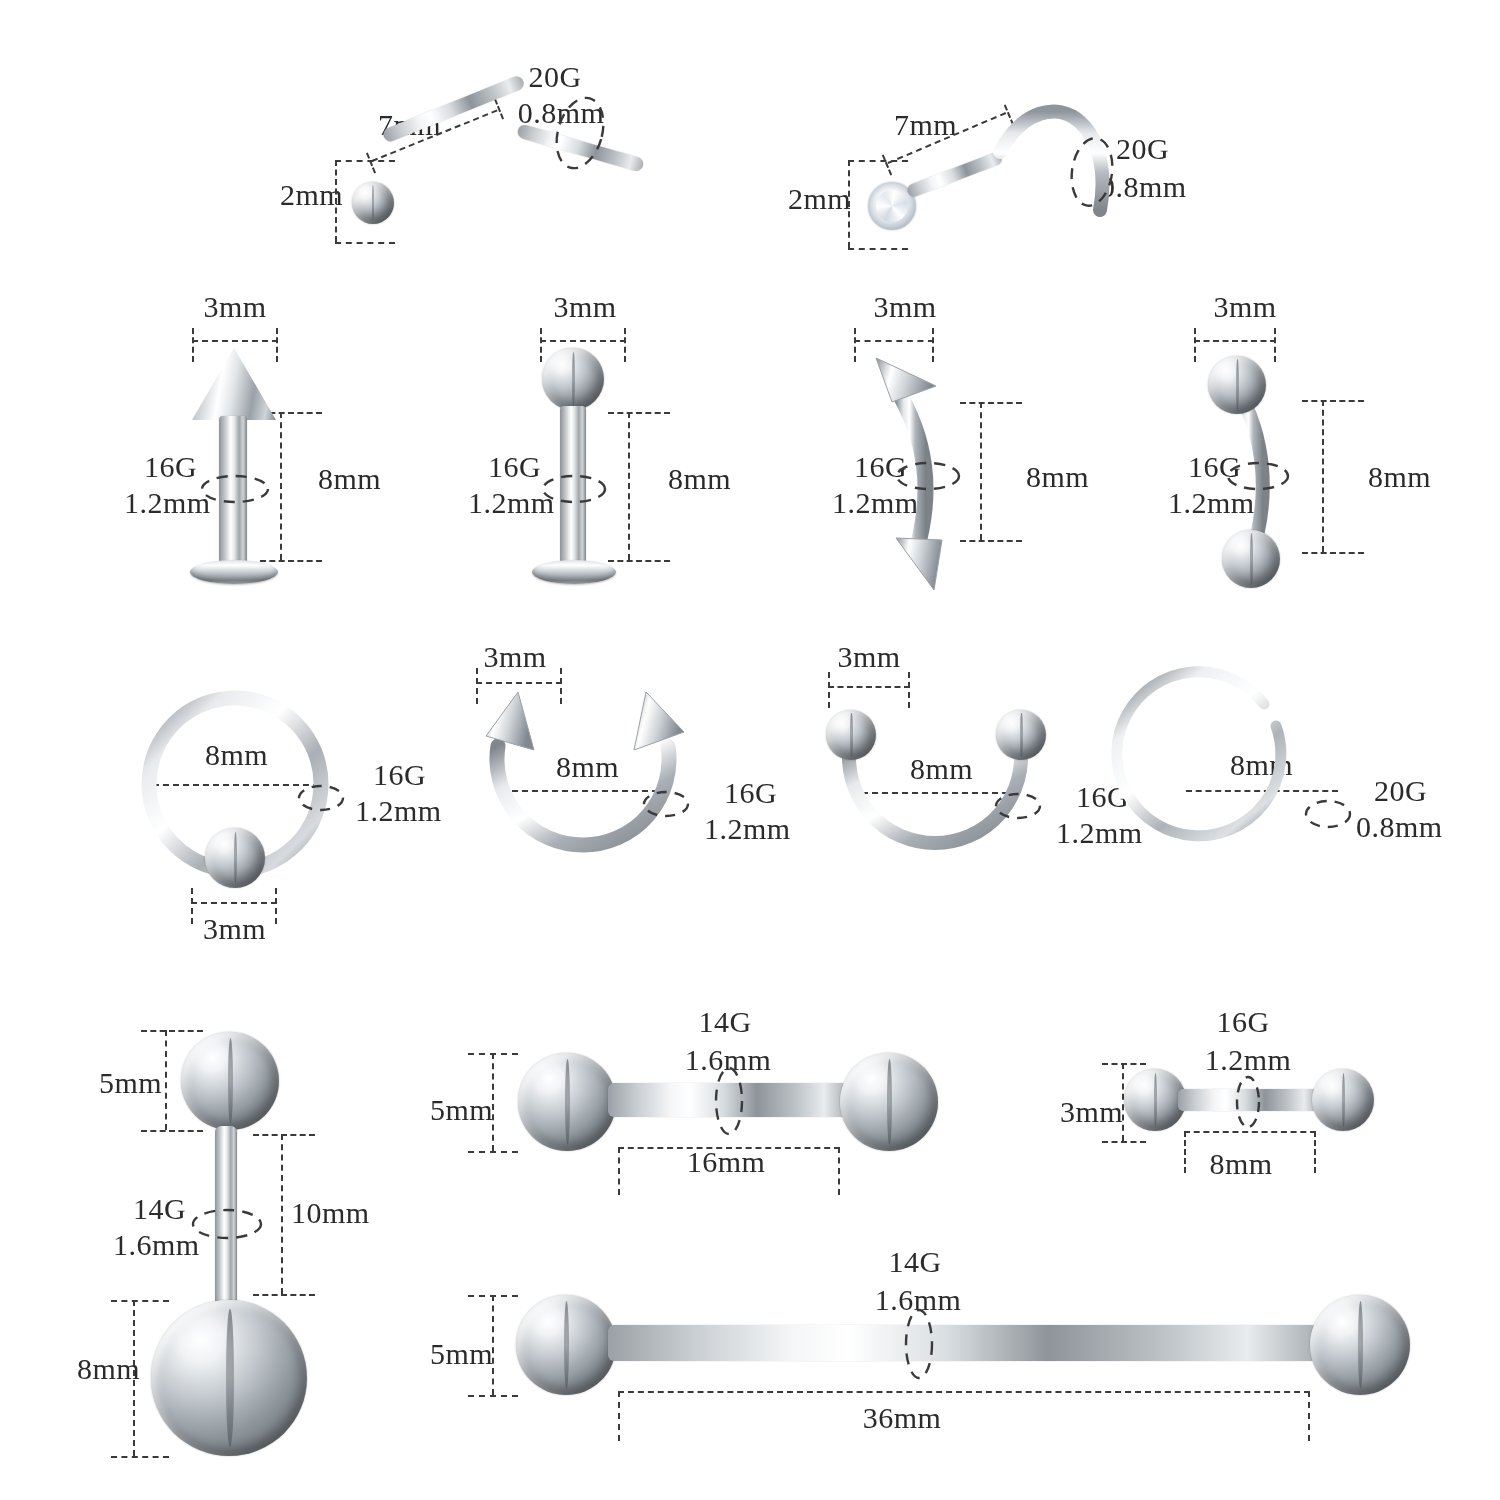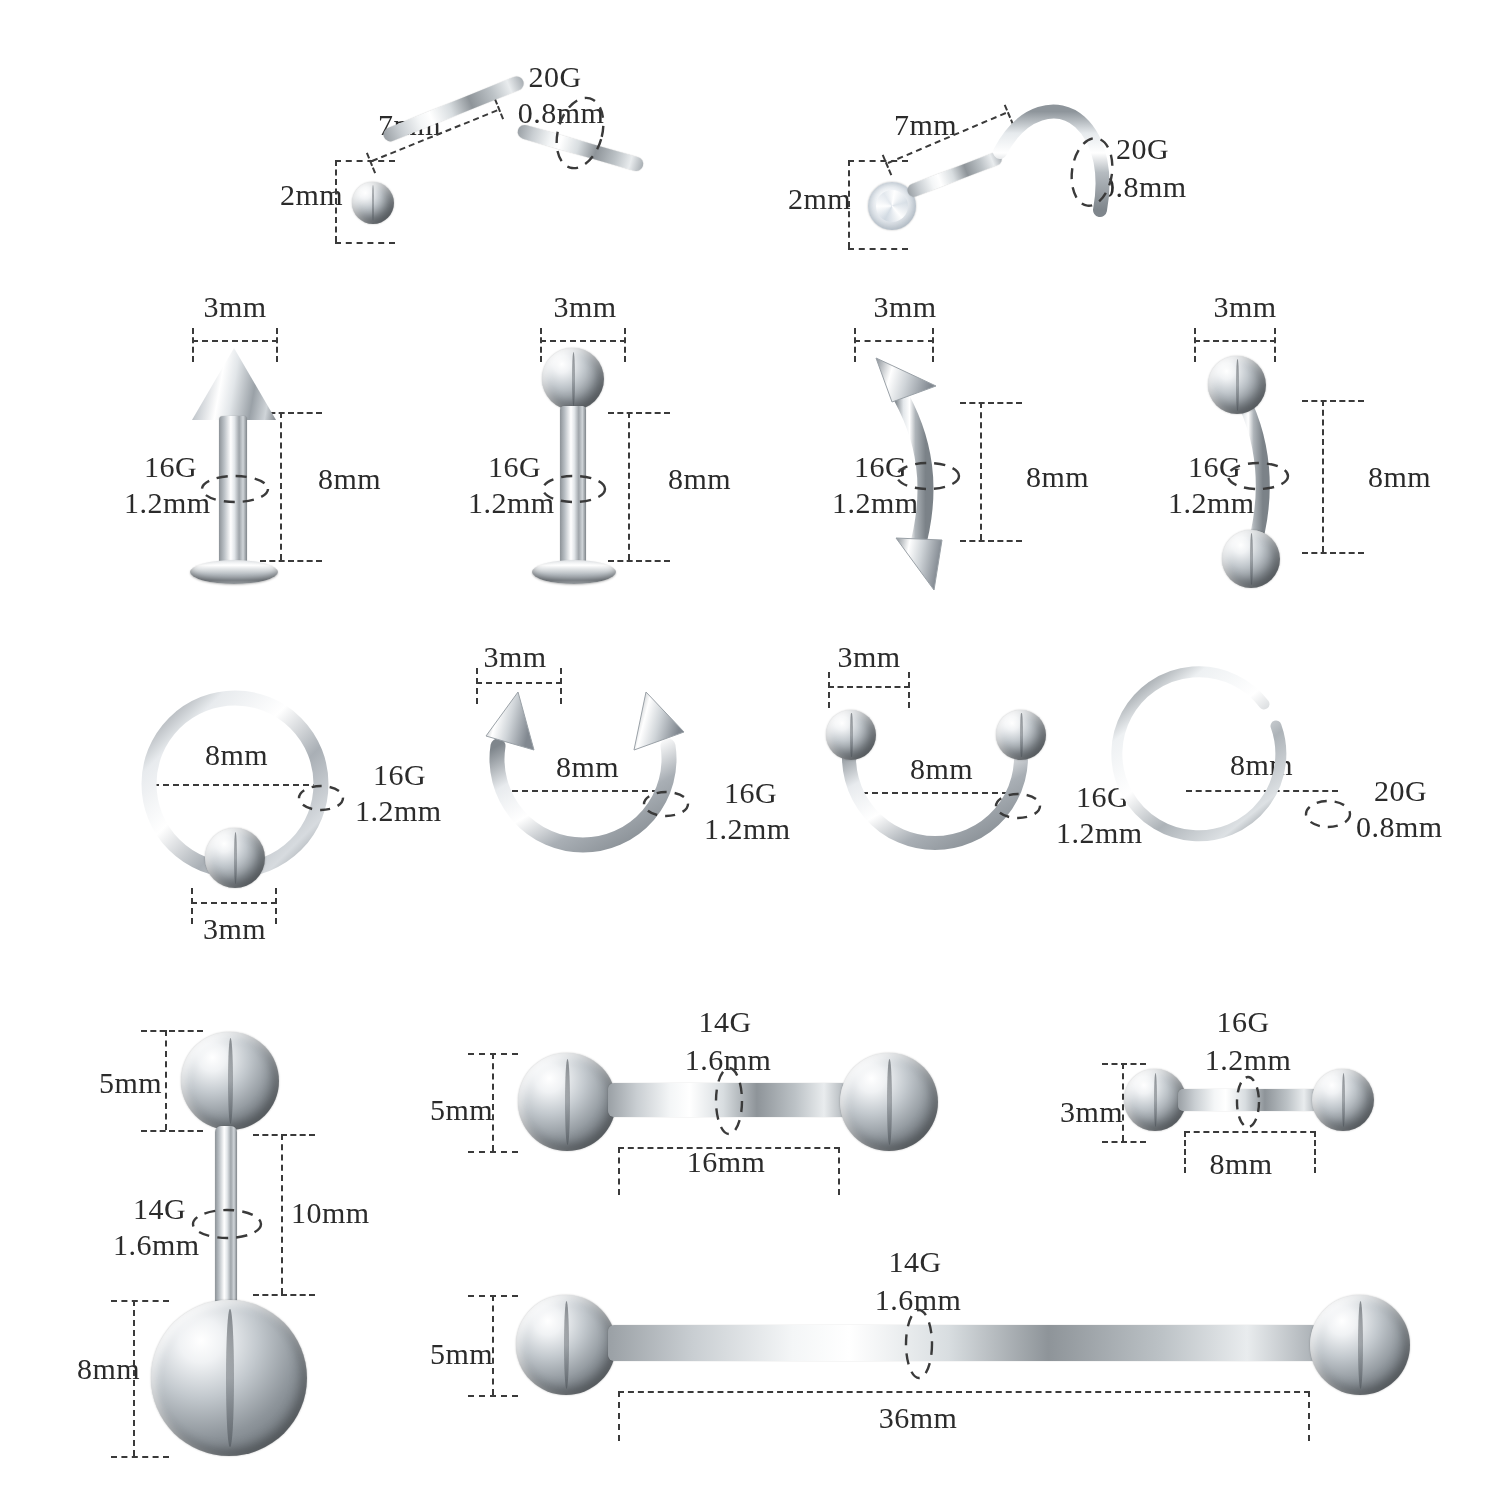--- a/index.html
+++ b/index.html
@@ -437,21 +437,21 @@
     <div class="ball" style="left:252px;top:64px;width:62px;height:62px;"></div>
     <svg class="thread" style="left:166px;top:68px;" width="44" height="58" viewBox="0 0 44 58">
       <ellipse cx="22" cy="29" rx="11" ry="25" fill="none" stroke="#3a3a3a" stroke-width="2.4" stroke-dasharray="10 7"></ellipse>
     </svg>
   </div>
 
   <div class="item" style="left:430px;top:1245px;width:1000px;height:250px;">
     <div class="lbl big ctr" style="left:430px;top:0px;width:110px;">14G</div>
     <div class="lbl big ctr" style="left:408px;top:38px;width:160px;">1.6mm</div>
     <div class="lbl big" style="left:0px;top:92px;">5mm</div>
-    <div class="lbl big ctr" style="left:428px;top:156px;width:120px;">36mm</div>
+    <div class="lbl big ctr" style="left:412px;top:156px;width:120px;">36mm</div>
 
     <div class="dimh" style="left:38px;top:50px;width:50px;"></div>
     <div class="dimv" style="left:62px;top:50px;height:100px;"></div>
     <div class="dimh" style="left:38px;top:150px;width:50px;"></div>
 
     <div class="dimv" style="left:188px;top:146px;height:50px;"></div>
     <div class="dimv" style="left:878px;top:146px;height:50px;"></div>
     <div class="dimh" style="left:188px;top:146px;width:692px;"></div>
 
     <div class="ball" style="left:86px;top:50px;width:100px;height:100px;"></div>

